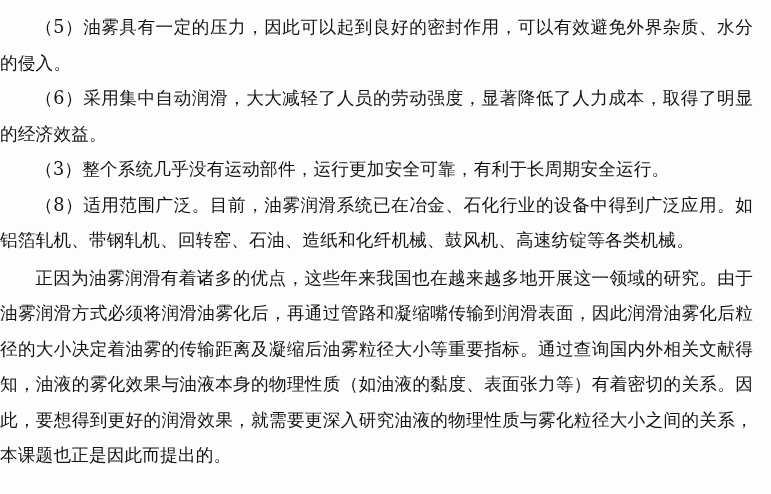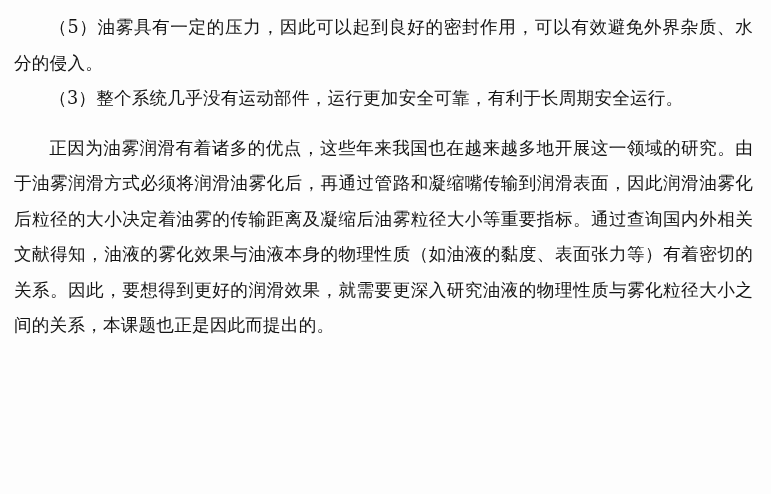--- a/index.html
+++ b/index.html
@@ -12,46 +12,48 @@
     height: 494px;
     overflow: hidden;
     font-family: "DejaVu Serif", "Liberation Serif", serif;
     color: #111111;
   }
   .page {
     position: relative;
     width: 771px;
     height: 494px;
     box-sizing: border-box;
-    padding: 10px 18px 0 14px;
+    padding: 10px 18px 0 0;
     background: #fdfdfd;
   }
   .para {
     font-size: 17.6px;
     line-height: 35.5px;
     text-align: justify;
     text-justify: inter-ideograph;
     letter-spacing: 0.2px;
     margin: 0;
     color: #141414;
     font-weight: 500;
   }
   .indent {
     text-indent: 2em;
   }
   .body-block {
-    margin-top: 14px;
+    margin-top: 2px;
   }
 </style>
 </head>
 <body>
 
 <div class="page">
 
   <p class="para indent">（5）油雾具有一定的压力，因此可以起到良好的密封作用，可以有效避免外界杂质、水分的侵入。</p>
 
+  <p class="para indent">（6）采用集中自动润滑，大大减轻了人员的劳动强度，显著降低了人力成本，取得了明显的经济效益。</p>
 
   <p class="para indent">（3）整个系统几乎没有运动部件，运行更加安全可靠，有利于长周期安全运行。</p>
 
+  <p class="para indent">（8）适用范围广泛。目前，油雾润滑系统已在冶金、石化行业的设备中得到广泛应用。如铝箔轧机、带钢轧机、回转窑、石油、造纸和化纤机械、鼓风机、高速纺锭等各类机械。</p>
 
   <p class="para indent body-block">正因为油雾润滑有着诸多的优点，这些年来我国也在越来越多地开展这一领域的研究。由于油雾润滑方式必须将润滑油雾化后，再通过管路和凝缩嘴传输到润滑表面，因此润滑油雾化后粒径的大小决定着油雾的传输距离及凝缩后油雾粒径大小等重要指标。通过查询国内外相关文献得知，油液的雾化效果与油液本身的物理性质（如油液的黏度、表面张力等）有着密切的关系。因此，要想得到更好的润滑效果，就需要更深入研究油液的物理性质与雾化粒径大小之间的关系，本课题也正是因此而提出的。</p>
 
 </div>
 
 </body></html>

